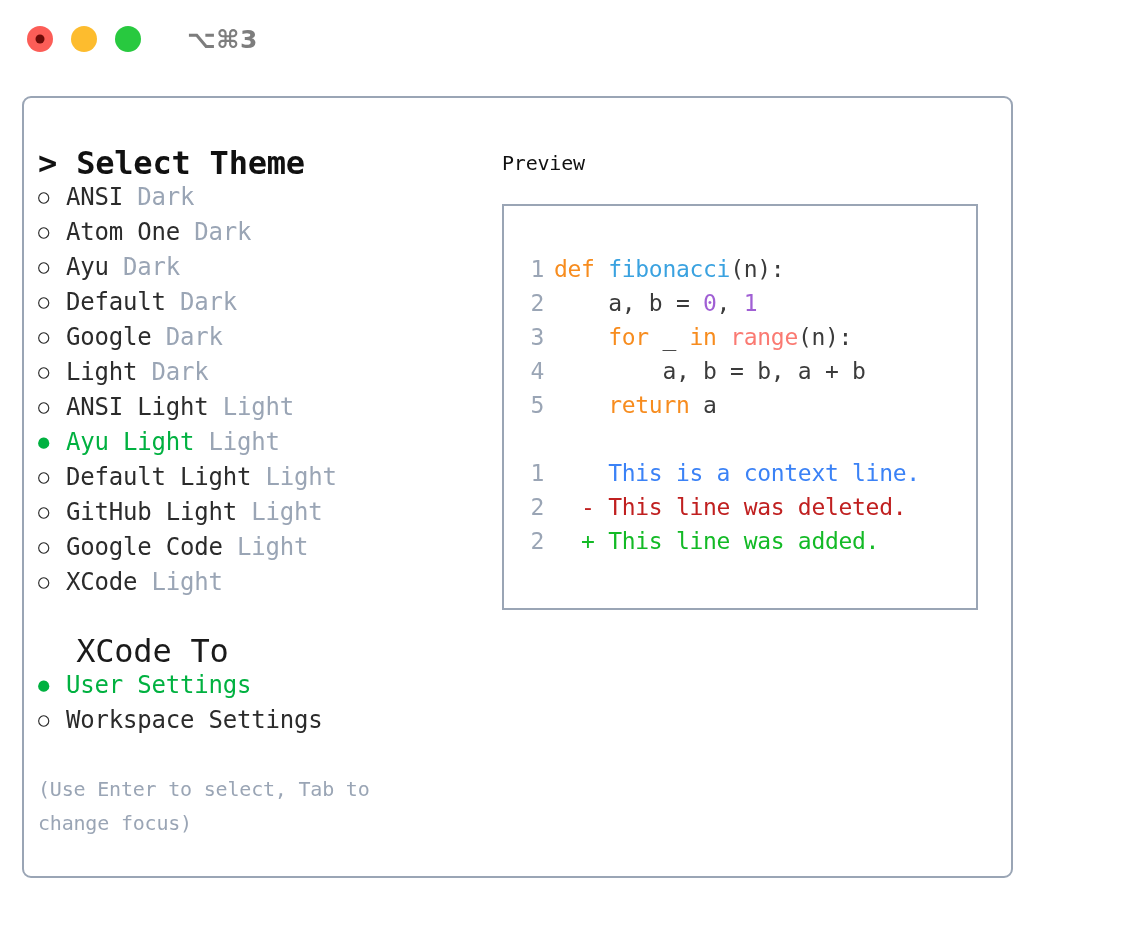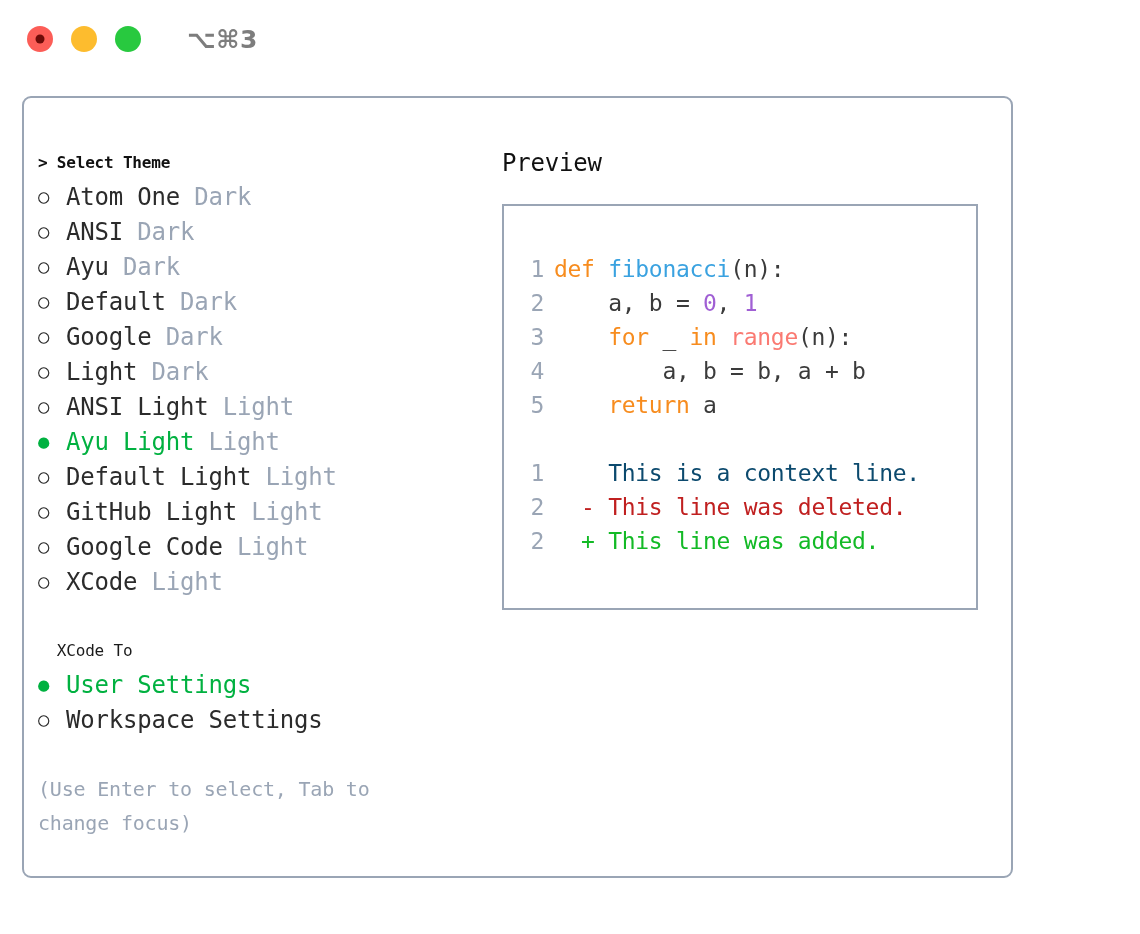--- a/index.html
+++ b/index.html
@@ -86,21 +86,21 @@
   }
 
   
   .left-col {
     position: absolute;
     left: 14px;
     top: 48px;
     width: 450px;
   }
   .section-head {
-    font-size: 16px;
+    font-size: 32px;
     font-weight: 700;
     color: #111111;
     line-height: 34px;
     white-space: pre;
     letter-spacing: -0.2px;
   }
   .section-head.plain {
     font-weight: 400;
     color: #1a1a1a;
   }
@@ -143,21 +143,21 @@
   }
 
   
   .right-col {
     position: absolute;
     left: 478px;
     top: 48px;
     width: 500px;
   }
   .preview-title {
-    font-size: 24px;
+    font-size: 20px;
     color: #111111;
     line-height: 34px;
     letter-spacing: -0.2px;
     font-weight: 400;
   }
   .preview-box {
     margin-top: 24px;
     width: 476px;
     height: 406px;
     border: 2px solid #9aa5b5;
@@ -181,21 +181,21 @@
     width: 22px;
     text-align: right;
     margin-right: 10px;
   }
   .kw   { color: #f78c1e; }
   .fn   { color: #3aa2e0; }
   .num  { color: #a05fd4; }
   .bi   { color: #fa7a72; }
   .txt  { color: #3b3b3b; }
   .gap  { height: 34px; }
-  .ctx  { color: #0c4a6e; }
+  .ctx  { color: #3b82f6; }
   .del  { color: #c02020; }
   .add  { color: #13ba26; }
 </style>
 </head>
 <body>
 
 <div class="window">
 
   <div class="titlebar">
     <div class="traffic">
@@ -207,22 +207,22 @@
   </div>
 
   <div class="panel">
     <div class="columns">
 
       <div class="left-col">
 
         <div class="section-head">&gt; Select Theme</div>
 
         <div id="theme-list">
+            <div class="opt-row"><span class="marker"><span class="glyph-off">○</span></span><span class="opt-label">ANSI</span><span class="opt-tag"> Dark</span></div>
             <div class="opt-row"><span class="marker"><span class="glyph-off">○</span></span><span class="opt-label">Atom One</span><span class="opt-tag"> Dark</span></div>
-            <div class="opt-row"><span class="marker"><span class="glyph-off">○</span></span><span class="opt-label">ANSI</span><span class="opt-tag"> Dark</span></div>
             <div class="opt-row"><span class="marker"><span class="glyph-off">○</span></span><span class="opt-label">Ayu</span><span class="opt-tag"> Dark</span></div>
             <div class="opt-row"><span class="marker"><span class="glyph-off">○</span></span><span class="opt-label">Default</span><span class="opt-tag"> Dark</span></div>
             <div class="opt-row"><span class="marker"><span class="glyph-off">○</span></span><span class="opt-label">Google</span><span class="opt-tag"> Dark</span></div>
             <div class="opt-row"><span class="marker"><span class="glyph-off">○</span></span><span class="opt-label">Light</span><span class="opt-tag"> Dark</span></div>
             <div class="opt-row"><span class="marker"><span class="glyph-off">○</span></span><span class="opt-label">ANSI Light</span><span class="opt-tag"> Light</span></div>
             <div class="opt-row selected"><span class="marker"><span class="glyph-on">●</span></span><span class="opt-label">Ayu Light</span><span class="opt-tag"> Light</span></div>
             <div class="opt-row"><span class="marker"><span class="glyph-off">○</span></span><span class="opt-label">Default Light</span><span class="opt-tag"> Light</span></div>
             <div class="opt-row"><span class="marker"><span class="glyph-off">○</span></span><span class="opt-label">GitHub Light</span><span class="opt-tag"> Light</span></div>
             <div class="opt-row"><span class="marker"><span class="glyph-off">○</span></span><span class="opt-label">Google Code</span><span class="opt-tag"> Light</span></div>
             <div class="opt-row"><span class="marker"><span class="glyph-off">○</span></span><span class="opt-label">XCode</span><span class="opt-tag"> Light</span></div>

